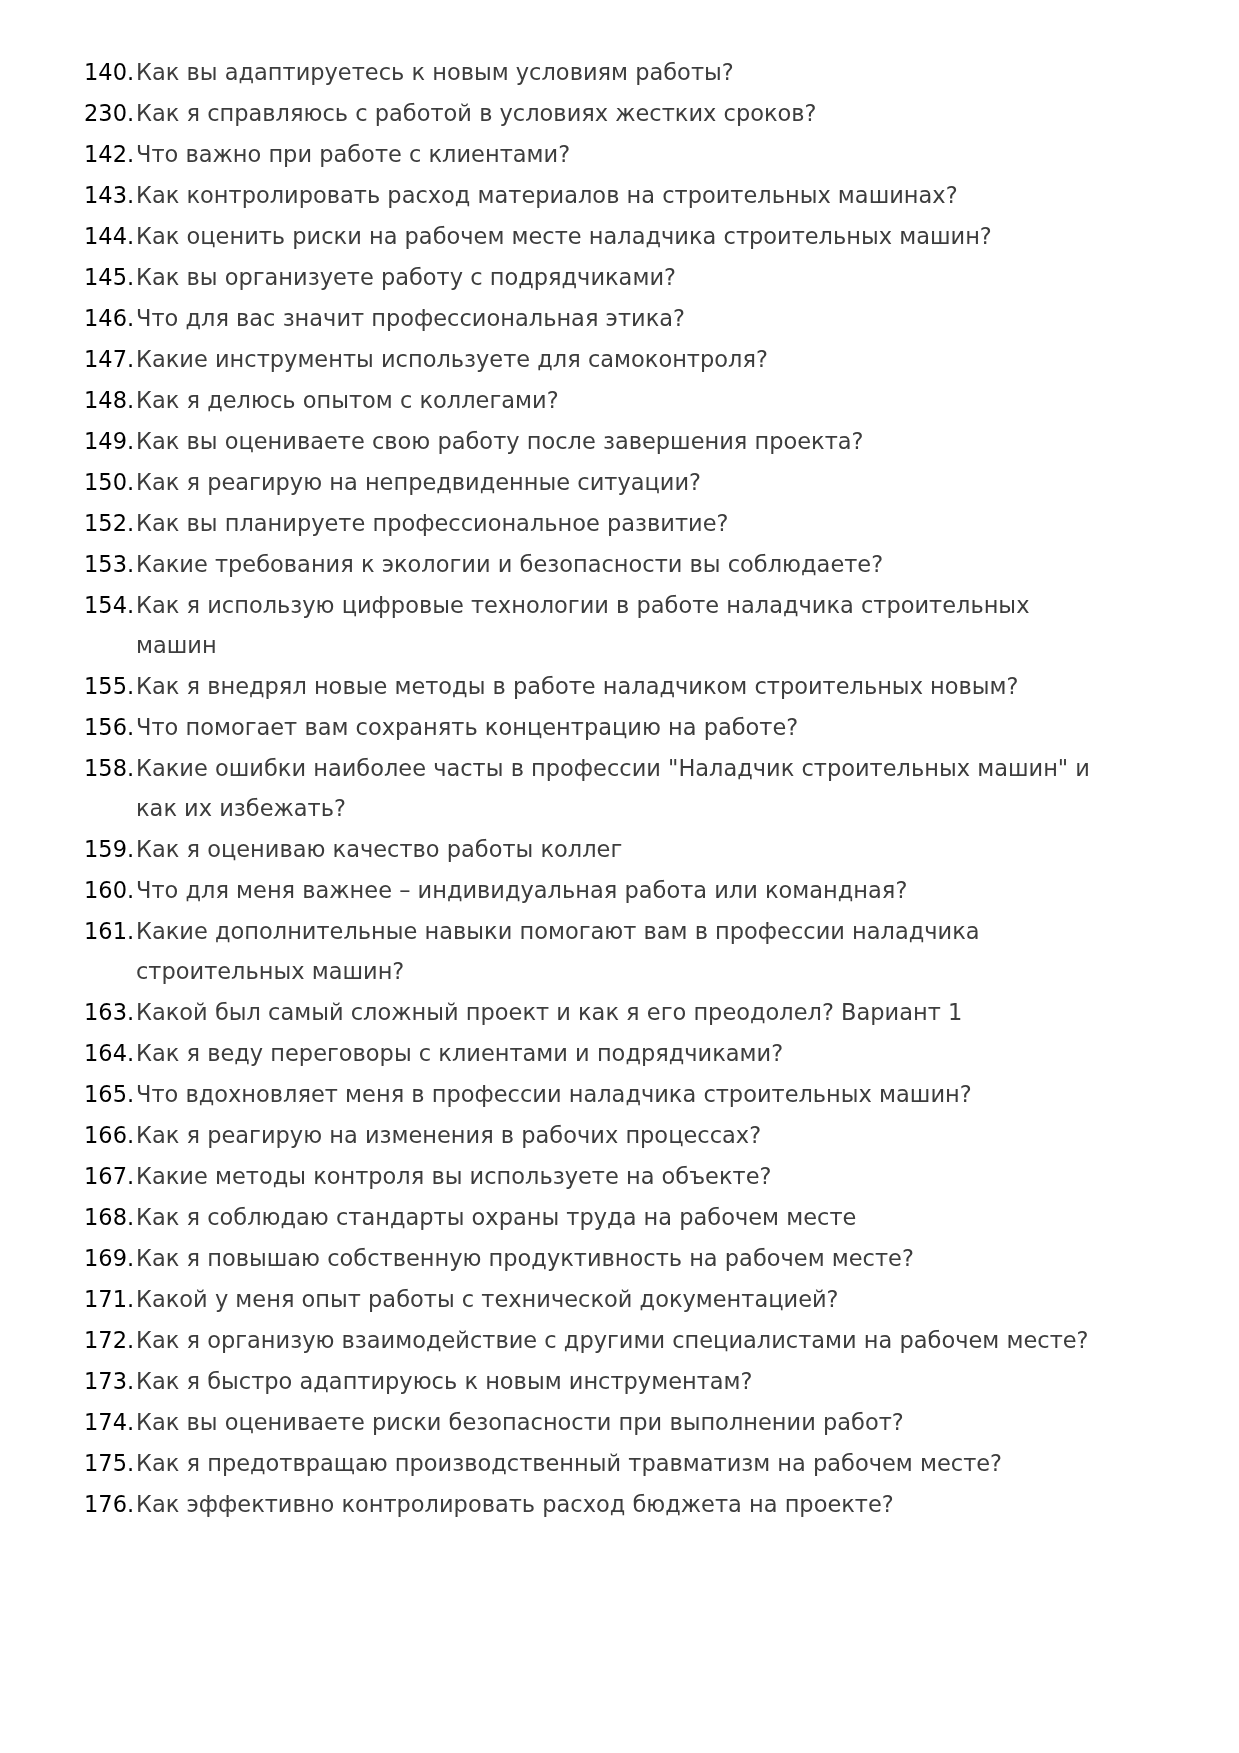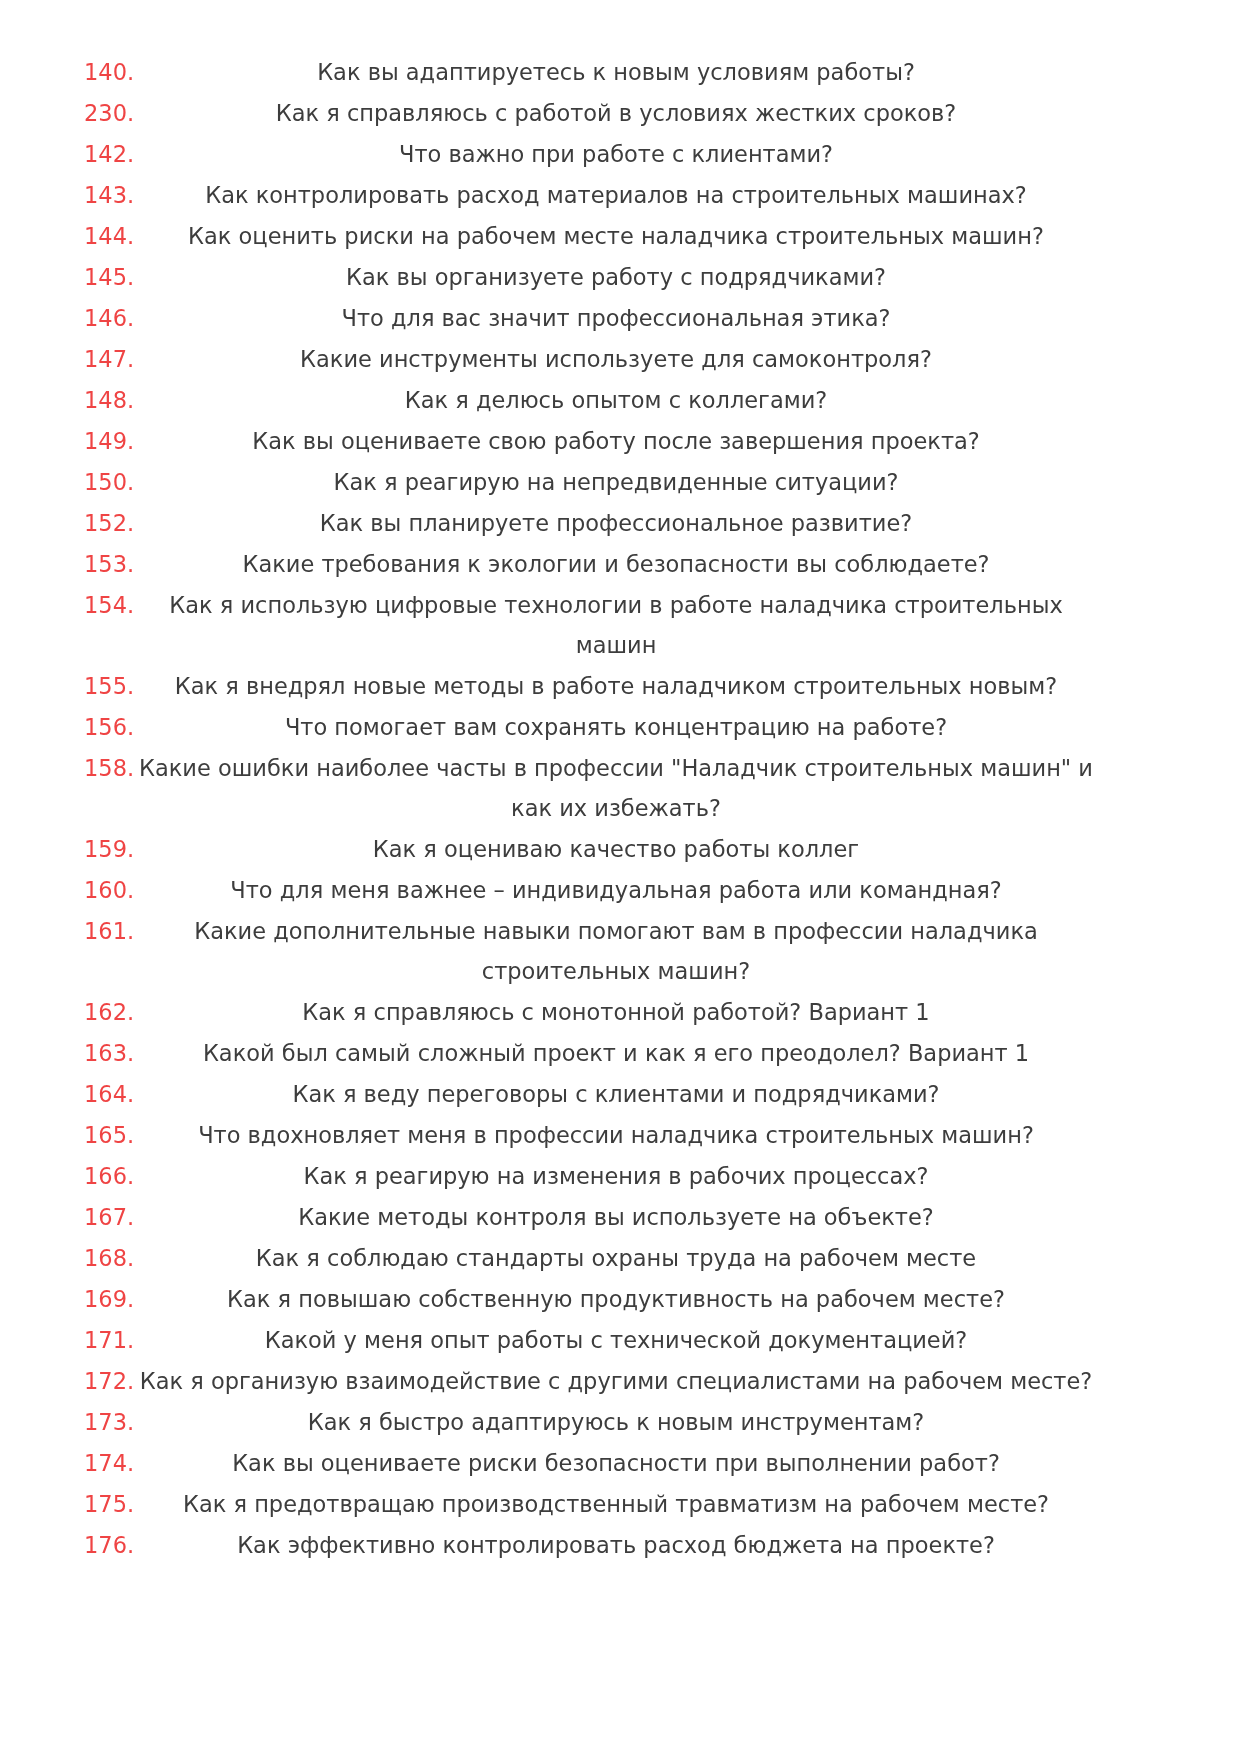--- a/index.html
+++ b/index.html
@@ -38,25 +38,24 @@
     position: relative;
     word-wrap: break-word;
     max-width: 960px;
   }
   .doc-item .num {
     position: absolute;
     left: 0;
     top: 0;
     width: 52px;
     text-align: left;
-    color: #ef4444;
+    color: #000000;
   }
   .doc-item .txt {
     display: block;
-    text-align: center;
   }
 </style>
 </head>
 <body>
 
 <div class="page">
   <ol class="doc-list">
       <li class="doc-item">
         <span class="num">140.</span>
         <span class="txt">Как вы адаптируетесь к новым условиям работы?</span>
@@ -131,24 +130,20 @@
       </li>
       <li class="doc-item">
         <span class="num">160.</span>
         <span class="txt">Что для меня важнее – индивидуальная работа или командная?</span>
       </li>
       <li class="doc-item">
         <span class="num">161.</span>
         <span class="txt">Какие дополнительные навыки помогают вам в профессии наладчика строительных машин?</span>
       </li>
       <li class="doc-item">
-        <span class="num">162.</span>
-        <span class="txt">Как я справляюсь с монотонной работой? Вариант 1</span>
-      </li>
-      <li class="doc-item">
         <span class="num">163.</span>
         <span class="txt">Какой был самый сложный проект и как я его преодолел? Вариант 1</span>
       </li>
       <li class="doc-item">
         <span class="num">164.</span>
         <span class="txt">Как я веду переговоры с клиентами и подрядчиками?</span>
       </li>
       <li class="doc-item">
         <span class="num">165.</span>
         <span class="txt">Что вдохновляет меня в профессии наладчика строительных машин?</span>

